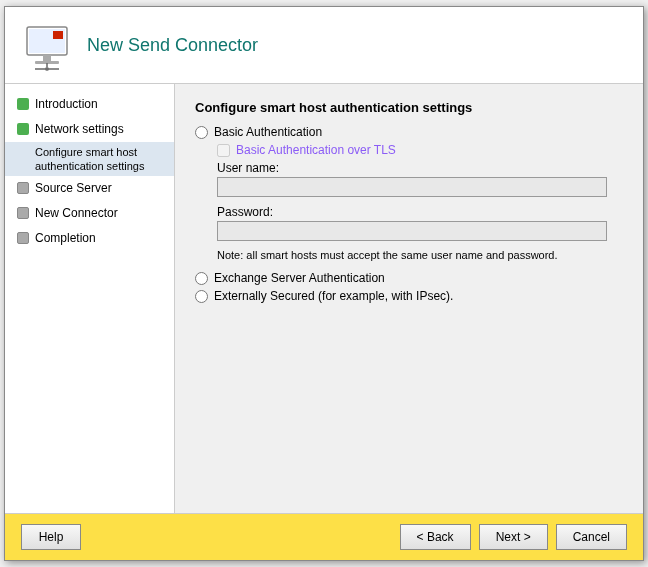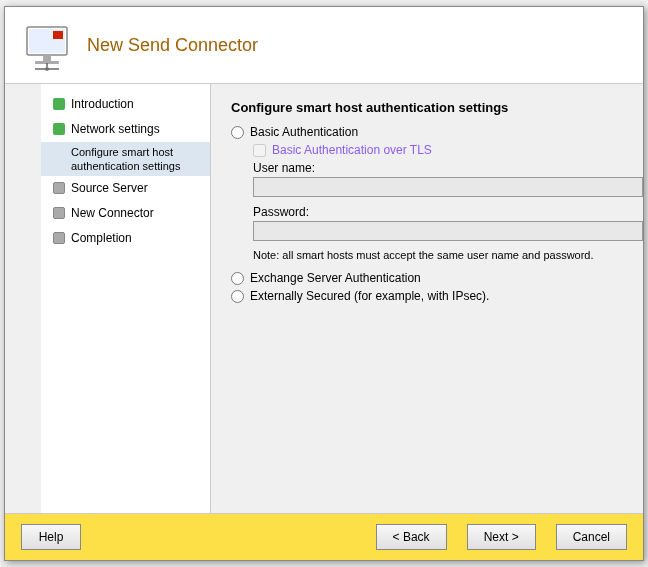--- a/index.html
+++ b/index.html
@@ -38,27 +38,26 @@
       flex-shrink: 0;
       position: relative;
     }
     .header-icon svg {
       width: 52px;
       height: 52px;
     }
     .header-title {
       font-size: 18px;
       font-weight: normal;
-      color: #a16207;
+      color: #0f766e;
     }
     .dialog-body {
       display: flex;
       flex: 1;
       overflow: hidden;
-      padding-left: 36px;
     }
     .sidebar {
       width: 170px;
       background: white;
       border-right: 1px solid #ccc;
       padding: 8px 0;
       flex-shrink: 0;
     }
     .sidebar-item {
       padding: 4px 8px 4px 12px;
@@ -166,21 +165,21 @@
     .dialog-footer {
       background: #fde047;
       border-top: 1px solid #ccc;
       padding: 10px 16px;
       display: flex;
       justify-content: space-between;
       align-items: center;
     }
     .footer-right {
       display: flex;
-      gap: 20px;
+      gap: 8px;
     }
     .btn {
       padding: 4px 16px;
       font-size: 12px;
       border: 1px solid #888;
       background: linear-gradient(to bottom, #f8f8f8, #e0e0e0);
       cursor: pointer;
       min-width: 60px;
       height: 26px;
     }

